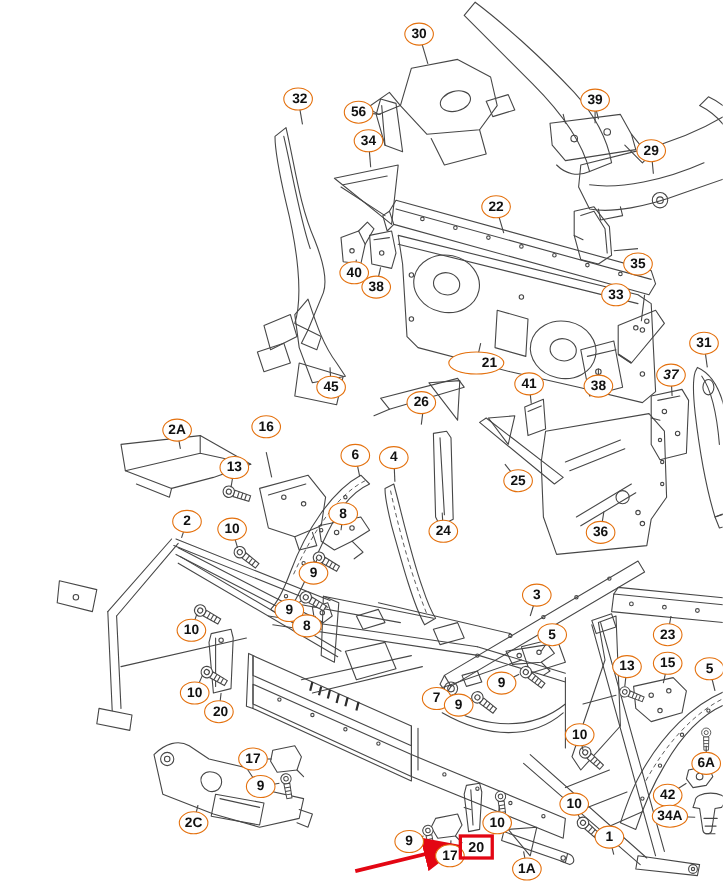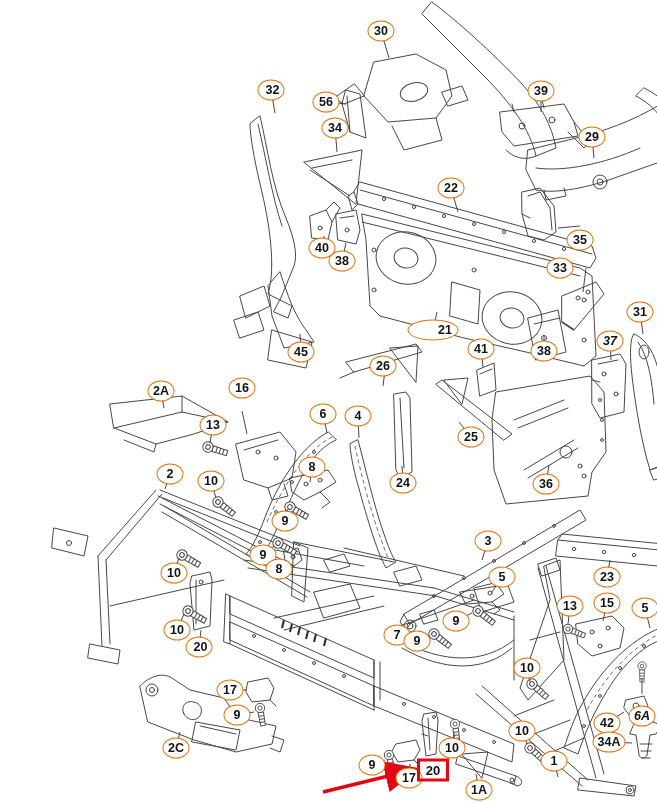--- a/index.html
+++ b/index.html
@@ -535,21 +535,21 @@
       <div class="callout" style="left: 563px; top: 603px;">15</div>
       <div class="callout" style="left: 526px; top: 606px;">13</div>
       <div class="callout" style="left: 601px; top: 608px;">5</div>
       <div class="callout" style="left: 412px; top: 621px;">9</div>
       <div class="callout" style="left: 133px; top: 630px;">10</div>
       <div class="callout" style="left: 353px; top: 635px;">7</div>
       <div class="callout" style="left: 373px; top: 641px;">9</div>
       <div class="callout" style="left: 155px; top: 647px; text-align: right;">20</div>
       <div class="callout" style="left: 483px; top: 668px;">10</div>
       <div class="callout" style="left: 186px; top: 690px;">17</div>
-      <div class="callout" style="left: 598px; top: 716px; font-style: italic;">6A</div>
+      <div class="callout" style="left: 598px; top: 694px;">6A</div>
       <div class="callout" style="left: 193px; top: 715px;">9</div>
       <div class="callout" style="left: 563px; top: 723px;">42</div>
       <div class="callout" style="left: 478px; top: 731px;">10</div>
       <div class="callout" style="left: 565px; top: 742px;">34A</div>
       <div class="callout" style="left: 132px; top: 748px;">2C</div>
       <div class="callout" style="left: 408px; top: 748px;">10</div>
       <div class="callout" style="left: 510px; top: 761px;">1</div>
       <div class="callout" style="left: 328px; top: 765px;">9</div>
       <div class="callout" style="left: 365px; top: 778px;">17</div>
       <div class="callout highlight" style="left: 389px; top: 770px;">20</div>

